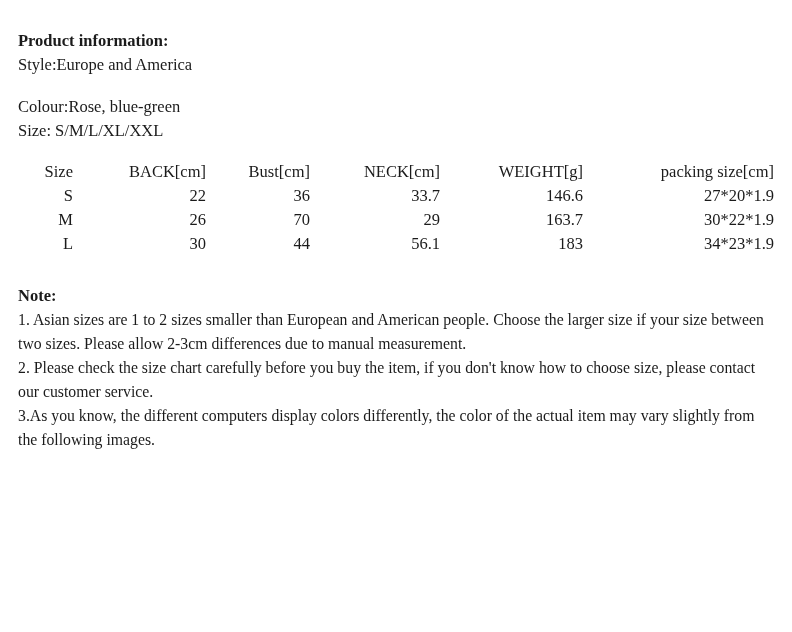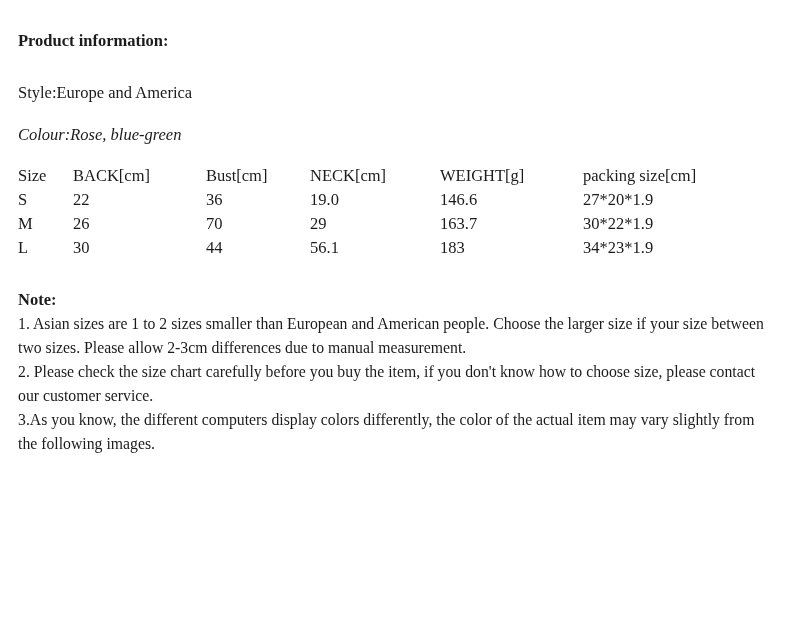--- a/index.html
+++ b/index.html
@@ -20,43 +20,43 @@
     width: 792px;
   }
   .line {
     font-size: 16.5px;
     line-height: 24px;
     white-space: nowrap;
   }
   .heading {
     font-weight: bold;
   }
-  .mt-17 { margin-top: 28px; }
-  .mt-18 { margin-top: 18px; font-style: italic; }
+  .mt-17 { margin-top: 0; }
+  .mt-18 { margin-top: 18px; }
   .mt-39 { margin-top: 28px; }
   .mt-41 { margin-top: 41px; }
 
   table.size-chart {
     border-collapse: collapse;
     border: none;
     margin-top: 17px;
     table-layout: fixed;
     width: 756px;
   }
   table.size-chart col.c1 { width: 55px; }
   table.size-chart col.c2 { width: 133px; }
   table.size-chart col.c3 { width: 104px; }
   table.size-chart col.c4 { width: 130px; }
   table.size-chart col.c5 { width: 143px; }
   table.size-chart col.c6 { width: auto; }
   table.size-chart th,
   table.size-chart td {
     padding: 0;
     margin: 0;
-    text-align: left;
+    text-align: right;
     font-weight: normal;
     font-size: 16.5px;
     line-height: 24px;
     white-space: nowrap;
     vertical-align: top;
   }
 
   .note-line {
     transform: scaleX(0.955);
     transform-origin: 0 50%;
@@ -64,20 +64,21 @@
 </style>
 </head>
 <body>
 
 <div class="page">
 
   <div class="line heading">Product information:</div>
   <div class="line mt-17">Style:Europe and America</div>
   <div class="line mt-18">Colour:Rose, blue-green</div>
 
+  <div class="line">Size: S/M/L/XL/XXL</div>
 
   <table class="size-chart">
     <colgroup>
       <col class="c1">
         <col class="c2">
         <col class="c3">
         <col class="c4">
         <col class="c5">
         <col class="c6">
     </colgroup>
@@ -89,21 +90,21 @@
         <th>NECK[cm]</th>
         <th>WEIGHT[g]</th>
         <th>packing size[cm]</th>
       </tr>
     </thead>
     <tbody>
       <tr>
         <td>S</td>
         <td>22</td>
         <td>36</td>
-        <td>19.0</td>
+        <td>33.7</td>
         <td>146.6</td>
         <td>27*20*1.9</td>
       </tr>
       <tr>
         <td>M</td>
         <td>26</td>
         <td>70</td>
         <td>29</td>
         <td>163.7</td>
         <td>30*22*1.9</td>

